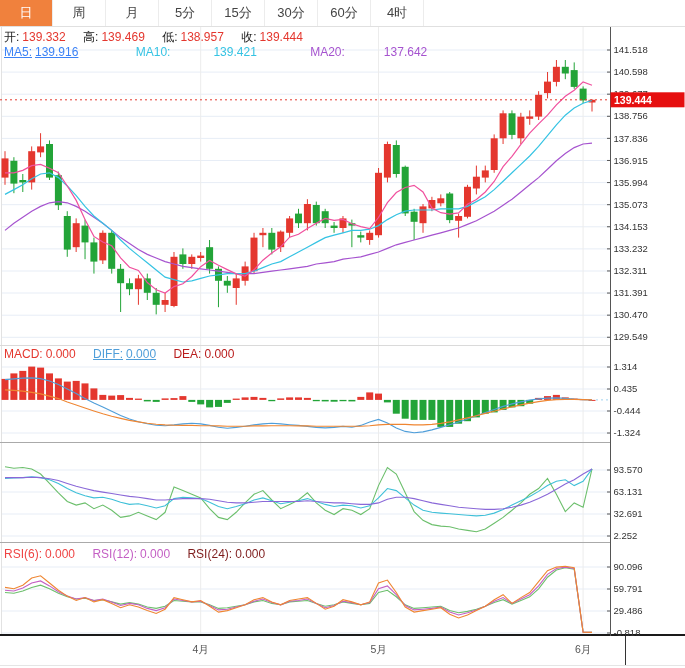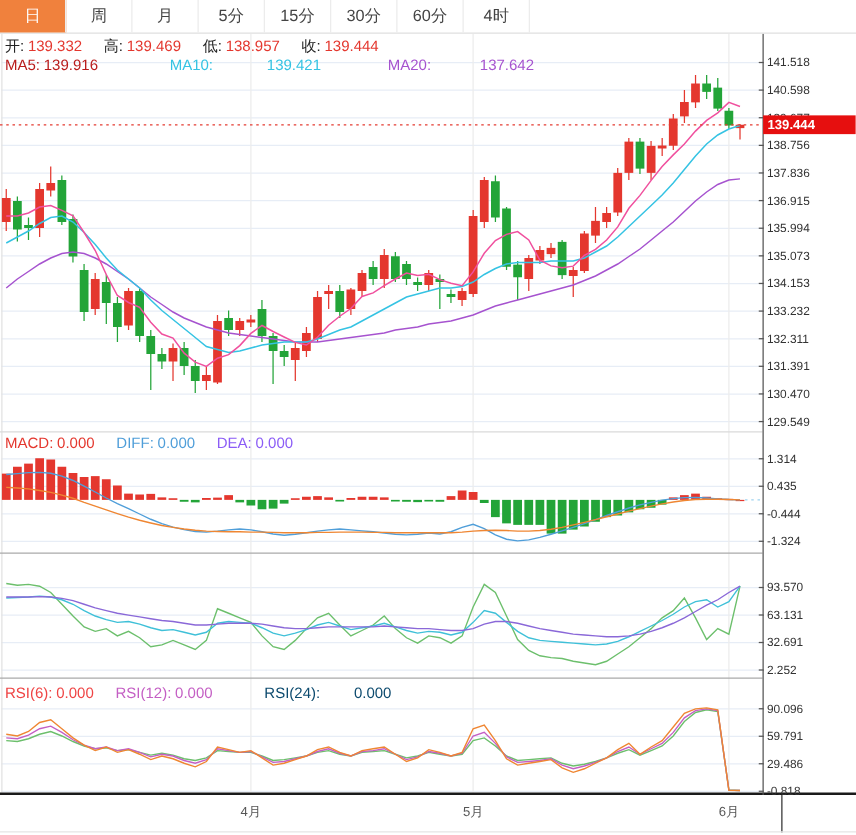--- a/index.html
+++ b/index.html
@@ -9,24 +9,24 @@
   .tabbar{position:absolute;top:0;left:0;width:685px;height:26px;display:flex;
           border-bottom:1px solid #e0e0e0;background:#fff;z-index:4;}
   .tab{width:52px;height:26px;line-height:26px;text-align:center;font-size:13px;color:#444;
        border-right:1px solid #ececec;cursor:pointer;flex:0 0 auto;}
   .tab.active{background:#f0813d;color:#fff;}
   
   .hdr{position:absolute;left:4px;z-index:3;font-size:12px;white-space:nowrap;letter-spacing:0;}
   .hdr span{margin-right:3px;}
   .hdr .gap{margin-right:14px;}
   .lbl{color:#222;}
-  .c-red{color:#e4372e;} .c-ma5{color:#b91c1c;} .c-ma10{color:#35c3e3;margin-left:40px;} .c-ma20{color:#a653cf;margin-left:36px;}
-  .c-diff{color:#4f9ed9;} .c-dea{color:#8b5cf6;}
+  .c-red{color:#e4372e;} .c-ma5{color:#3b82f6;text-decoration:underline;} .c-ma10{color:#35c3e3;margin-left:40px;} .c-ma20{color:#a653cf;margin-left:36px;}
+  .c-diff{color:#4f9ed9;text-decoration:underline;} .c-dea{color:#b91c1c;}
   .c-k{color:#3fc0d8;} .c-d{color:#8a68d8;} .c-j{color:#6cbf6c;}
-  .c-rsi6{color:#ef4444;} .c-rsi12{color:#c45fc4;} .c-rsi24{color:#0c4a6e;margin-left:24px;}
+  .c-rsi6{color:#ef4444;} .c-rsi12{color:#c45fc4;} .c-rsi24{color:#7f1d1d;}
   svg#chart{position:absolute;top:0;left:0;z-index:1;}
 </style>
 </head>
 <body>
 
 <div class="app">
 
   <div class="tabbar" id="tabbar">
       <div class="tab active">日</div>
       <div class="tab">周</div>

